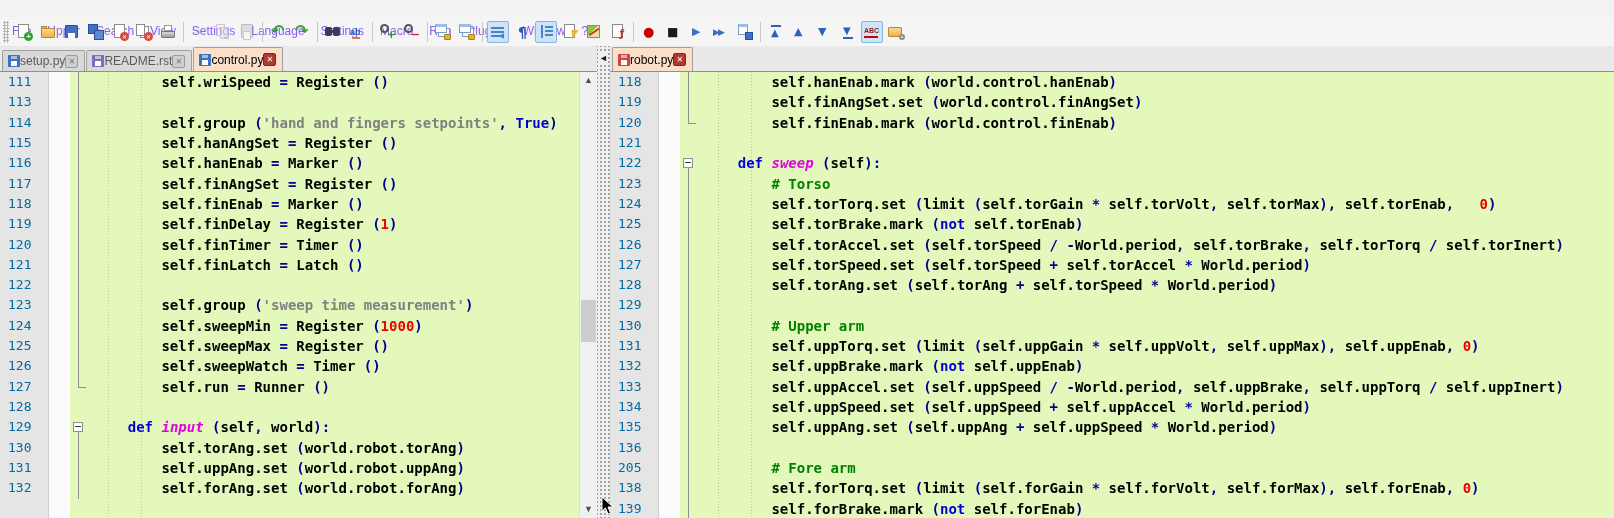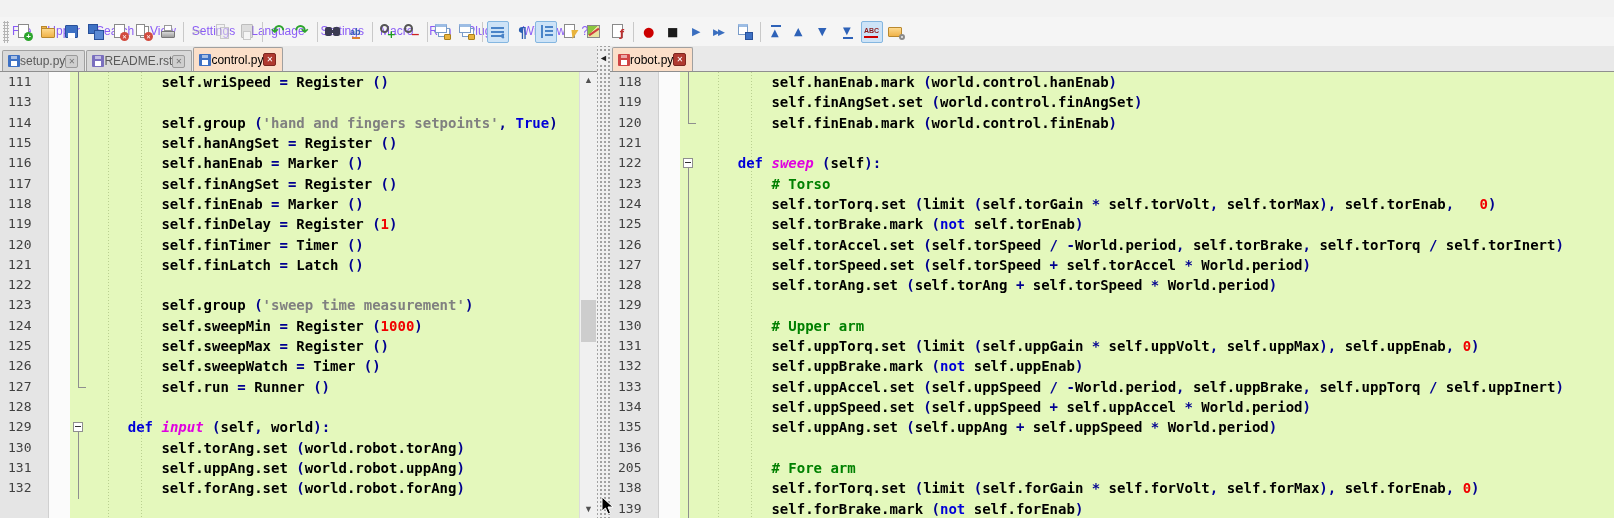--- a/index.html
+++ b/index.html
@@ -112,21 +112,21 @@
   .tab-close.active-red{background:#b03a30;border:1px solid #7d2721;color:#fff;}
 
   .editor{position:relative;flex:1;overflow:hidden;border-top:1px solid #8f8f8f;background:var(--code-bg);}
   .col-numbg{position:absolute;left:0;top:0;bottom:0;width:48px;background:var(--gutter-bg);}
   .col-foldbg{position:absolute;left:48px;top:0;bottom:0;width:21px;background:#fbfbfb;border-left:1px solid #d0d0d0;}
   .indent-guide{position:absolute;top:0;bottom:0;width:1px;
       background-image:linear-gradient(#b9cf90 1px,transparent 1px);background-size:1px 3px;}
   .rows{position:relative;}
   .row{display:flex;height:20.32px;line-height:20.32px;white-space:pre;}
   .cell-num{width:68px;flex:0 0 auto;text-align:left;padding-left:8px;box-sizing:border-box;
-      font:13px/20.32px "DejaVu Sans Mono",monospace;color:#404040;}
+      font:13px/20.32px "DejaVu Sans Mono",monospace;color:#0369a1;}
   .cell-fold{width:21px;flex:0 0 auto;position:relative;}
   .cell-code{flex:1;min-width:0;padding-left:5px;font:bold 14px/20.32px "DejaVu Sans Mono",monospace;color:#000;}
   .fold-v::before{content:"";position:absolute;left:10px;top:0;bottom:0;width:1px;background:#8f8f8f;}
   .fold-end::before{content:"";position:absolute;left:10px;top:0;height:10px;width:1px;background:#8f8f8f;}
   .fold-end::after{content:"";position:absolute;left:10px;top:10px;width:8px;height:1px;background:#8f8f8f;}
   .fold-box::before{content:"";position:absolute;left:5px;top:5px;width:10px;height:10px;background:#fff;
       border:1px solid #8f8f8f;box-sizing:border-box;}
   .fold-box i{position:absolute;left:7px;top:9px;width:6px;height:1px;background:#333;}
   .fold-box::after{content:"";position:absolute;left:10px;top:15px;bottom:0;width:1px;background:#8f8f8f;}
 

